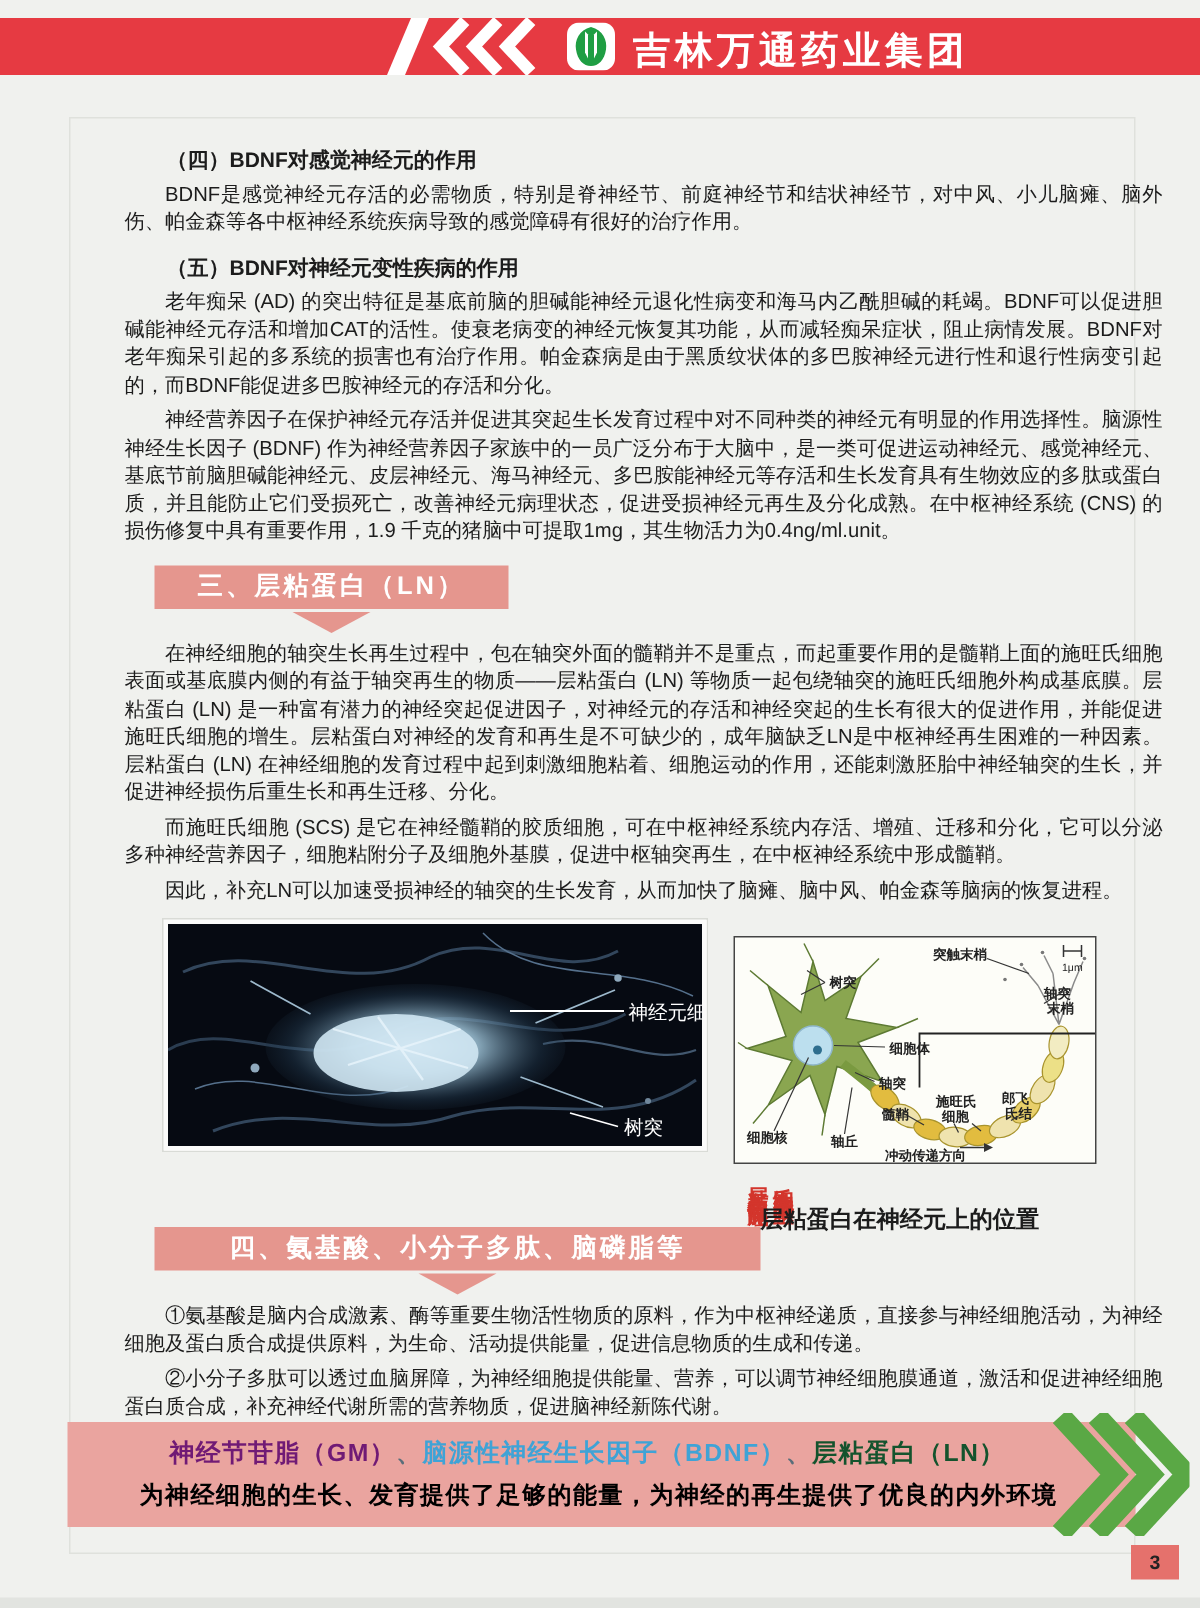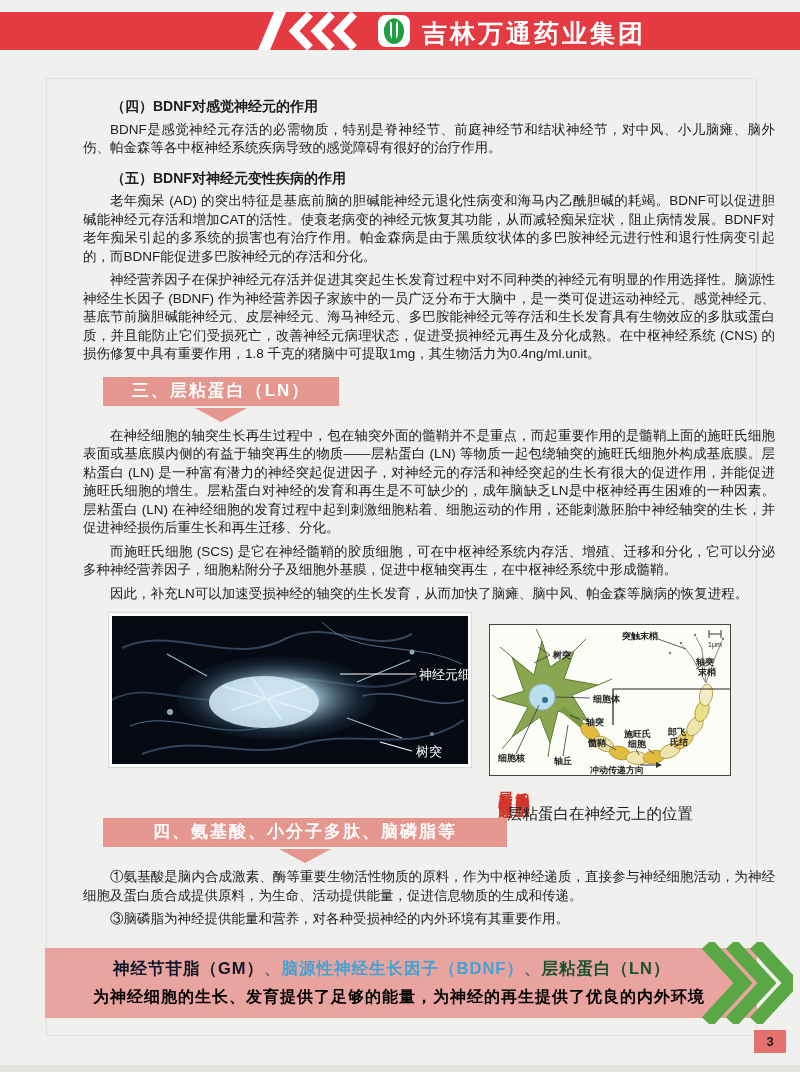--- a/index.html
+++ b/index.html
@@ -34,27 +34,27 @@
   
   .figures{display:flex;margin-top:10px;height:192px;}
   .fig-left{width:370px;margin-left:26px;}
   .fig-left-title{font-weight:bold;font-size:15px;text-align:center;height:20px;}
   .fig-left-imgwrap{border:3px solid #fbfbfa;box-shadow:0 0 0 1px #d9dbd6;width:356px;height:148px;}
   .fig-right{margin-left:12px;position:relative;}
   .fig-right-spacer{height:11px;}
   .fig-right-svgwrap{border:1px solid #444;width:240px;height:150px;background:#fdfdf8;display:inline-block;vertical-align:top;}
   .rednote{display:inline-flex;vertical-align:top;margin-left:8px;margin-top:4px;}
   .rednote div{writing-mode:vertical-rl;text-orientation:upright;font-weight:bold;font-size:14px;color:#d3352c;letter-spacing:2px;line-height:17px;}
-  .fig-right-caption{font-weight:normal;font-size:15.5px;margin-top:9px;margin-left:18px;}
+  .fig-right-caption{font-weight:bold;font-size:15.5px;margin-top:9px;margin-left:18px;}
 
   
   .footer-box{position:absolute;left:45px;top:948px;width:712px;height:70px;background:#eaa49f;}
   .footer-line1{padding:10px 0 0 68px;font-size:16.5px;font-weight:bold;letter-spacing:1px;white-space:nowrap;}
   .footer-line2{padding:7px 0 0 48px;font-size:16px;font-weight:bold;color:#000000;letter-spacing:1px;white-space:nowrap;}
-  .seg-gm{color:#0f172a;}
+  .seg-gm{color:#701a75;}
   .seg-bdnf{color:#3fa3d6;}
   .seg-ln{color:#14532d;}
   .seg-sep{color:#5a6e7a;}
   .footer-chevrons{position:absolute;right:-36px;top:-6px;}
 
   .page-num{position:absolute;right:14px;bottom:19px;width:32px;height:23px;background:#e5716c;
             color:#222;font-size:13px;font-weight:bold;display:flex;align-items:center;justify-content:center;}
 </style>
 </head>
 <body>
@@ -79,21 +79,21 @@
 
   <div class="frame"></div>
 
   <div class="content">
 
     <div class="hsub">（四）BDNF对感觉神经元的作用</div>
     <p>BDNF是感觉神经元存活的必需物质，特别是脊神经节、前庭神经节和结状神经节，对中风、小儿脑瘫、脑外伤、帕金森等各中枢神经系统疾病导致的感觉障碍有很好的治疗作用。</p>
 
     <div class="hsub">（五）BDNF对神经元变性疾病的作用</div>
     <p>老年痴呆 (AD) 的突出特征是基底前脑的胆碱能神经元退化性病变和海马内乙酰胆碱的耗竭。BDNF可以促进胆碱能神经元存活和增加CAT的活性。使衰老病变的神经元恢复其功能，从而减轻痴呆症状，阻止病情发展。BDNF对老年痴呆引起的多系统的损害也有治疗作用。帕金森病是由于黑质纹状体的多巴胺神经元进行性和退行性病变引起的，而BDNF能促进多巴胺神经元的存活和分化。</p>
-    <p>神经营养因子在保护神经元存活并促进其突起生长发育过程中对不同种类的神经元有明显的作用选择性。脑源性神经生长因子 (BDNF) 作为神经营养因子家族中的一员广泛分布于大脑中，是一类可促进运动神经元、感觉神经元、基底节前脑胆碱能神经元、皮层神经元、海马神经元、多巴胺能神经元等存活和生长发育具有生物效应的多肽或蛋白质，并且能防止它们受损死亡，改善神经元病理状态，促进受损神经元再生及分化成熟。在中枢神经系统 (CNS) 的损伤修复中具有重要作用，1.8 千克的猪脑中可提取1mg，其生物活力为0.4ng/ml.unit。</p>
+    <p>神经营养因子在保护神经元存活并促进其突起生长发育过程中对不同种类的神经元有明显的作用选择性。脑源性神经生长因子 (BDNF) 作为神经营养因子家族中的一员广泛分布于大脑中，是一类可促进运动神经元、感觉神经元、基底节前脑胆碱能神经元、皮层神经元、海马神经元、多巴胺能神经元等存活和生长发育具有生物效应的多肽或蛋白质，并且能防止它们受损死亡，改善神经元病理状态，促进受损神经元再生及分化成熟。在中枢神经系统 (CNS) 的损伤修复中具有重要作用，1.9 千克的猪脑中可提取1mg，其生物活力为0.4ng/ml.unit。</p>
 
     <div class="banner banner3">三、层粘蛋白（LN）</div>
     <div class="banner-arrow arrow3"></div>
 
     <p>在神经细胞的轴突生长再生过程中，包在轴突外面的髓鞘并不是重点，而起重要作用的是髓鞘上面的施旺氏细胞表面或基底膜内侧的有益于轴突再生的物质——层粘蛋白 (LN) 等物质一起包绕轴突的施旺氏细胞外构成基底膜。层粘蛋白 (LN) 是一种富有潜力的神经突起促进因子，对神经元的存活和神经突起的生长有很大的促进作用，并能促进施旺氏细胞的增生。层粘蛋白对神经的发育和再生是不可缺少的，成年脑缺乏LN是中枢神经再生困难的一种因素。层粘蛋白 (LN) 在神经细胞的发育过程中起到刺激细胞粘着、细胞运动的作用，还能刺激胚胎中神经轴突的生长，并促进神经损伤后重生长和再生迁移、分化。</p>
     <p>而施旺氏细胞 (SCS) 是它在神经髓鞘的胶质细胞，可在中枢神经系统内存活、增殖、迁移和分化，它可以分泌多种神经营养因子，细胞粘附分子及细胞外基膜，促进中枢轴突再生，在中枢神经系统中形成髓鞘。</p>
     <p>因此，补充LN可以加速受损神经的轴突的生长发育，从而加快了脑瘫、脑中风、帕金森等脑病的恢复进程。</p>
 
     <div class="figures">
 
@@ -205,20 +205,21 @@
           <div>氏细胞的基膜上</div>
         </div>
         <div class="fig-right-caption">层粘蛋白在神经元上的位置</div>
       </div>
     </div>
 
     <div class="banner banner4">四、氨基酸、小分子多肽、脑磷脂等</div>
     <div class="banner-arrow arrow4"></div>
 
     <p>①氨基酸是脑内合成激素、酶等重要生物活性物质的原料，作为中枢神经递质，直接参与神经细胞活动，为神经细胞及蛋白质合成提供原料，为生命、活动提供能量，促进信息物质的生成和传递。</p>
+    <p>②小分子多肽可以透过血脑屏障，为神经细胞提供能量、营养，可以调节神经细胞膜通道，激活和促进神经细胞蛋白质合成，补充神经代谢所需的营养物质，促进脑神经新陈代谢。</p>
     <p>③脑磷脂为神经提供能量和营养，对各种受损神经的内外环境有其重要作用。</p>
   </div>
 
   <div class="footer-box">
     <div class="footer-line1">
       <span class="seg-gm">神经节苷脂（GM）</span><span class="seg-sep">、</span><span class="seg-bdnf">脑源性神经生长因子（BDNF）</span><span class="seg-sep">、</span><span class="seg-ln">层粘蛋白（LN）</span>
     </div>
     <div class="footer-line2">为神经细胞的生长、发育提供了足够的能量，为神经的再生提供了优良的内外环境</div>
     <svg class="footer-chevrons" width="92" height="82" viewBox="0 0 92 82">
       <polyline points="6,2 42,41 6,80" fill="none" stroke="#5aa845" stroke-width="14"></polyline>

